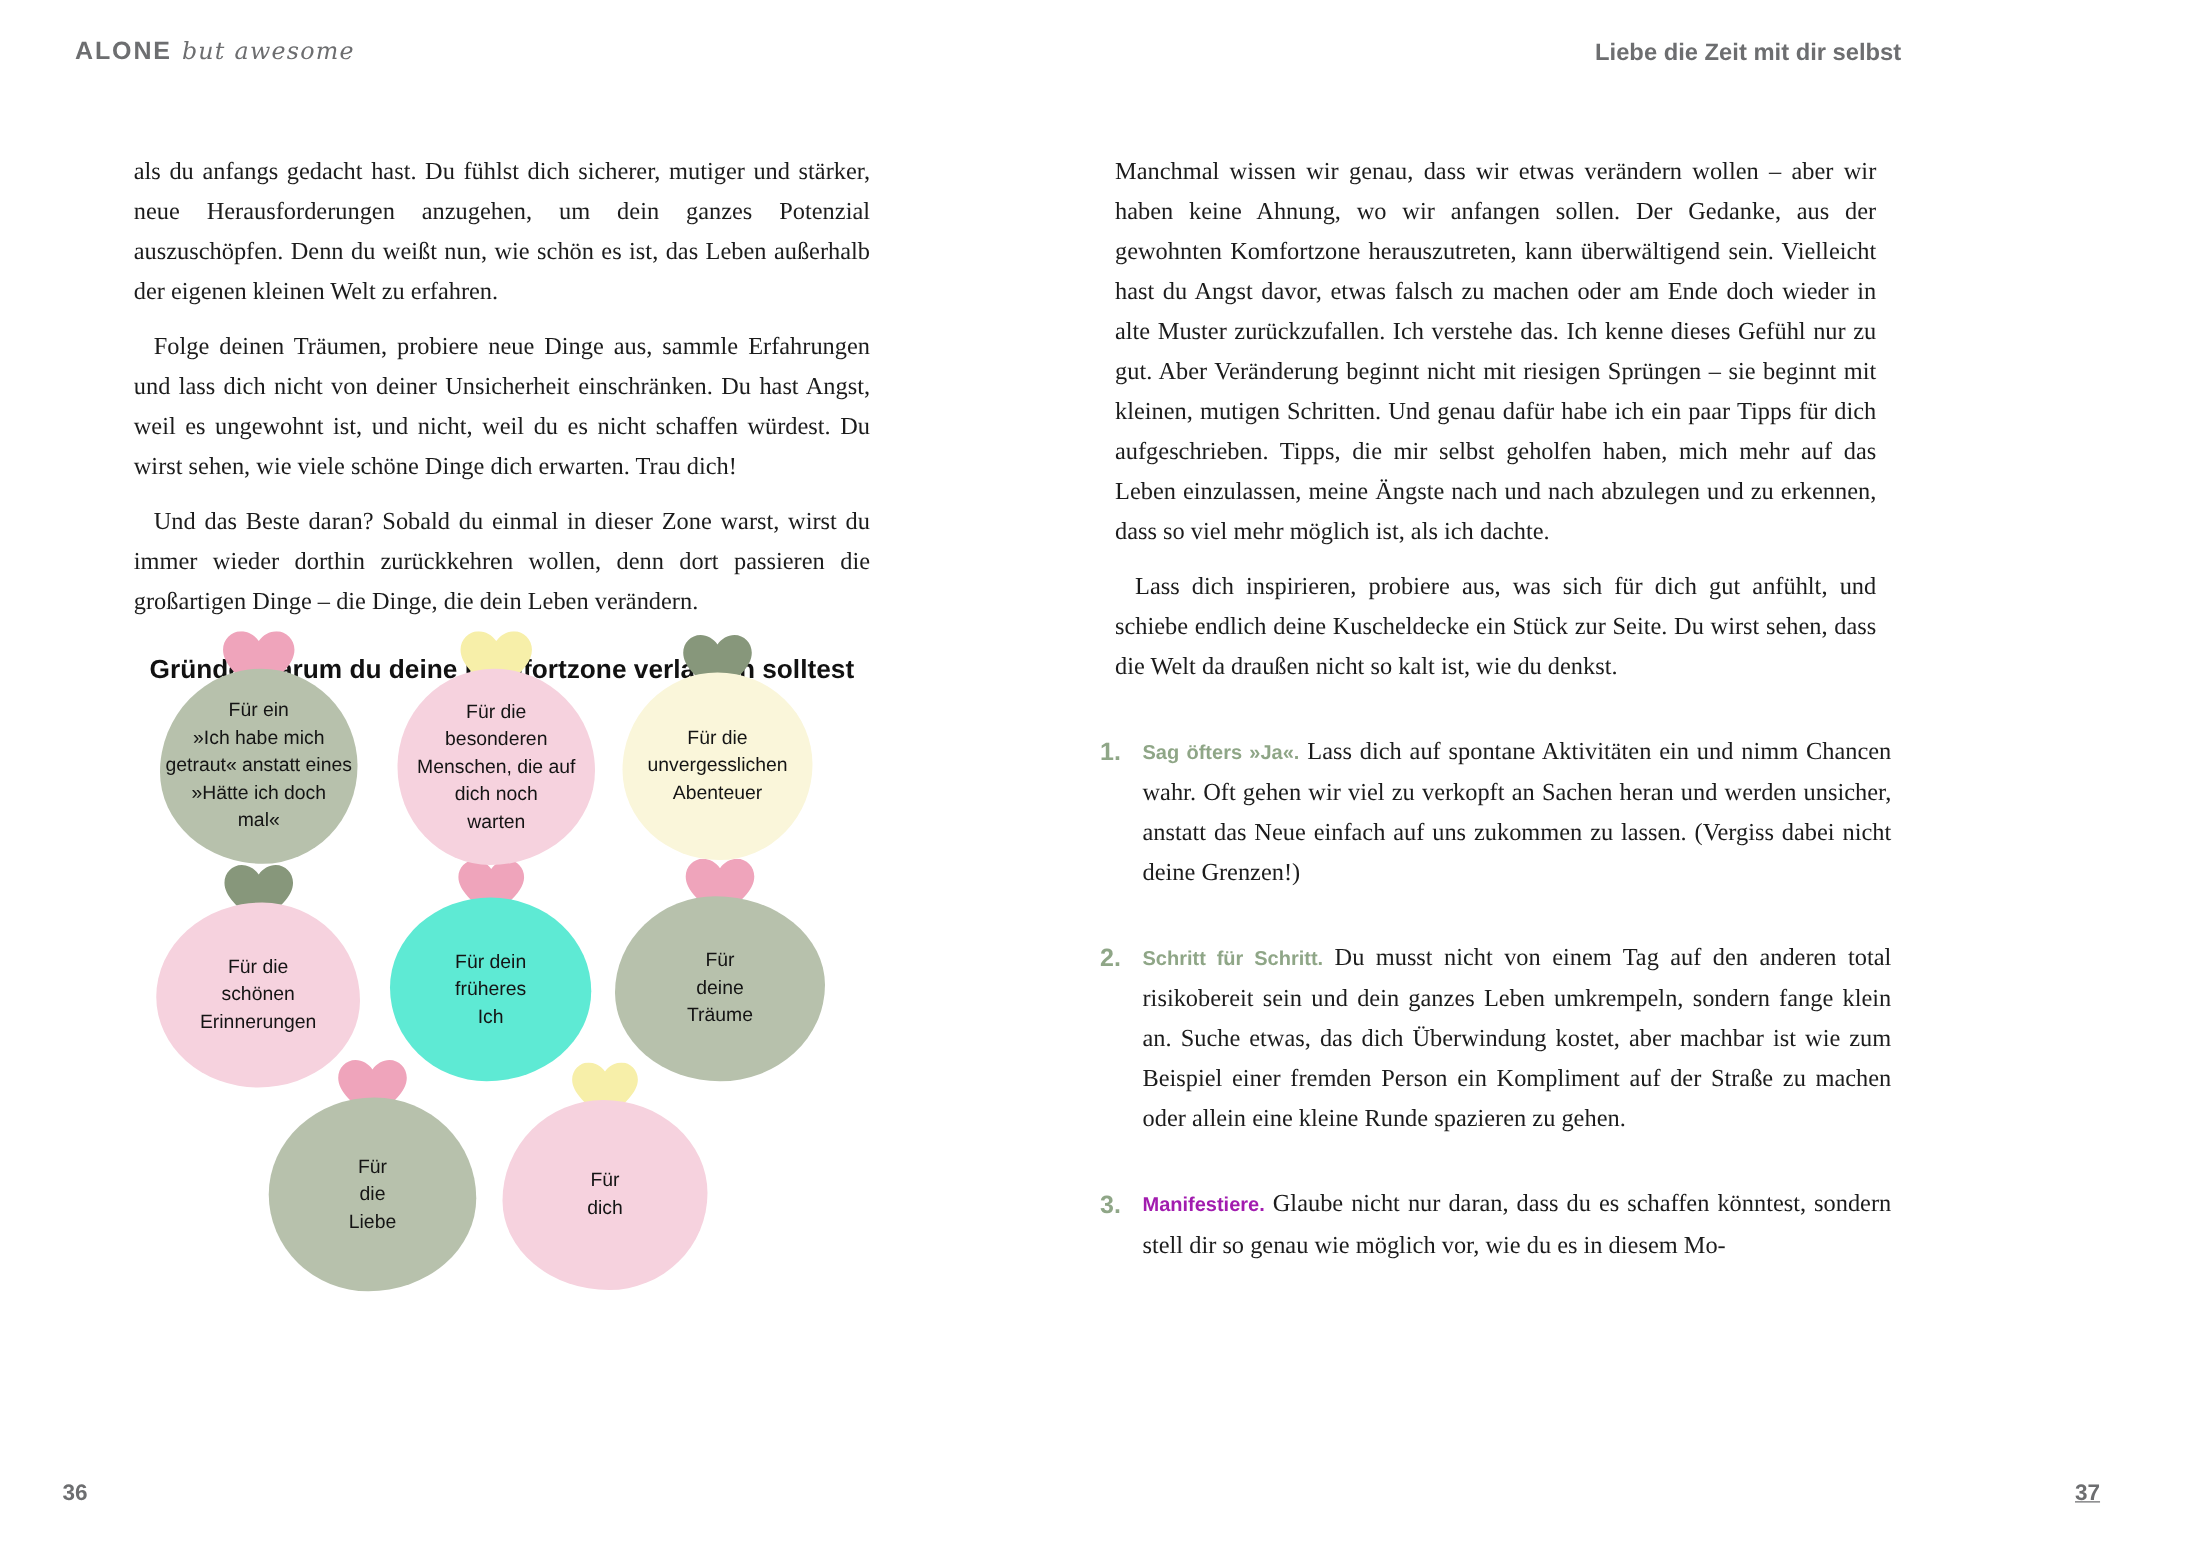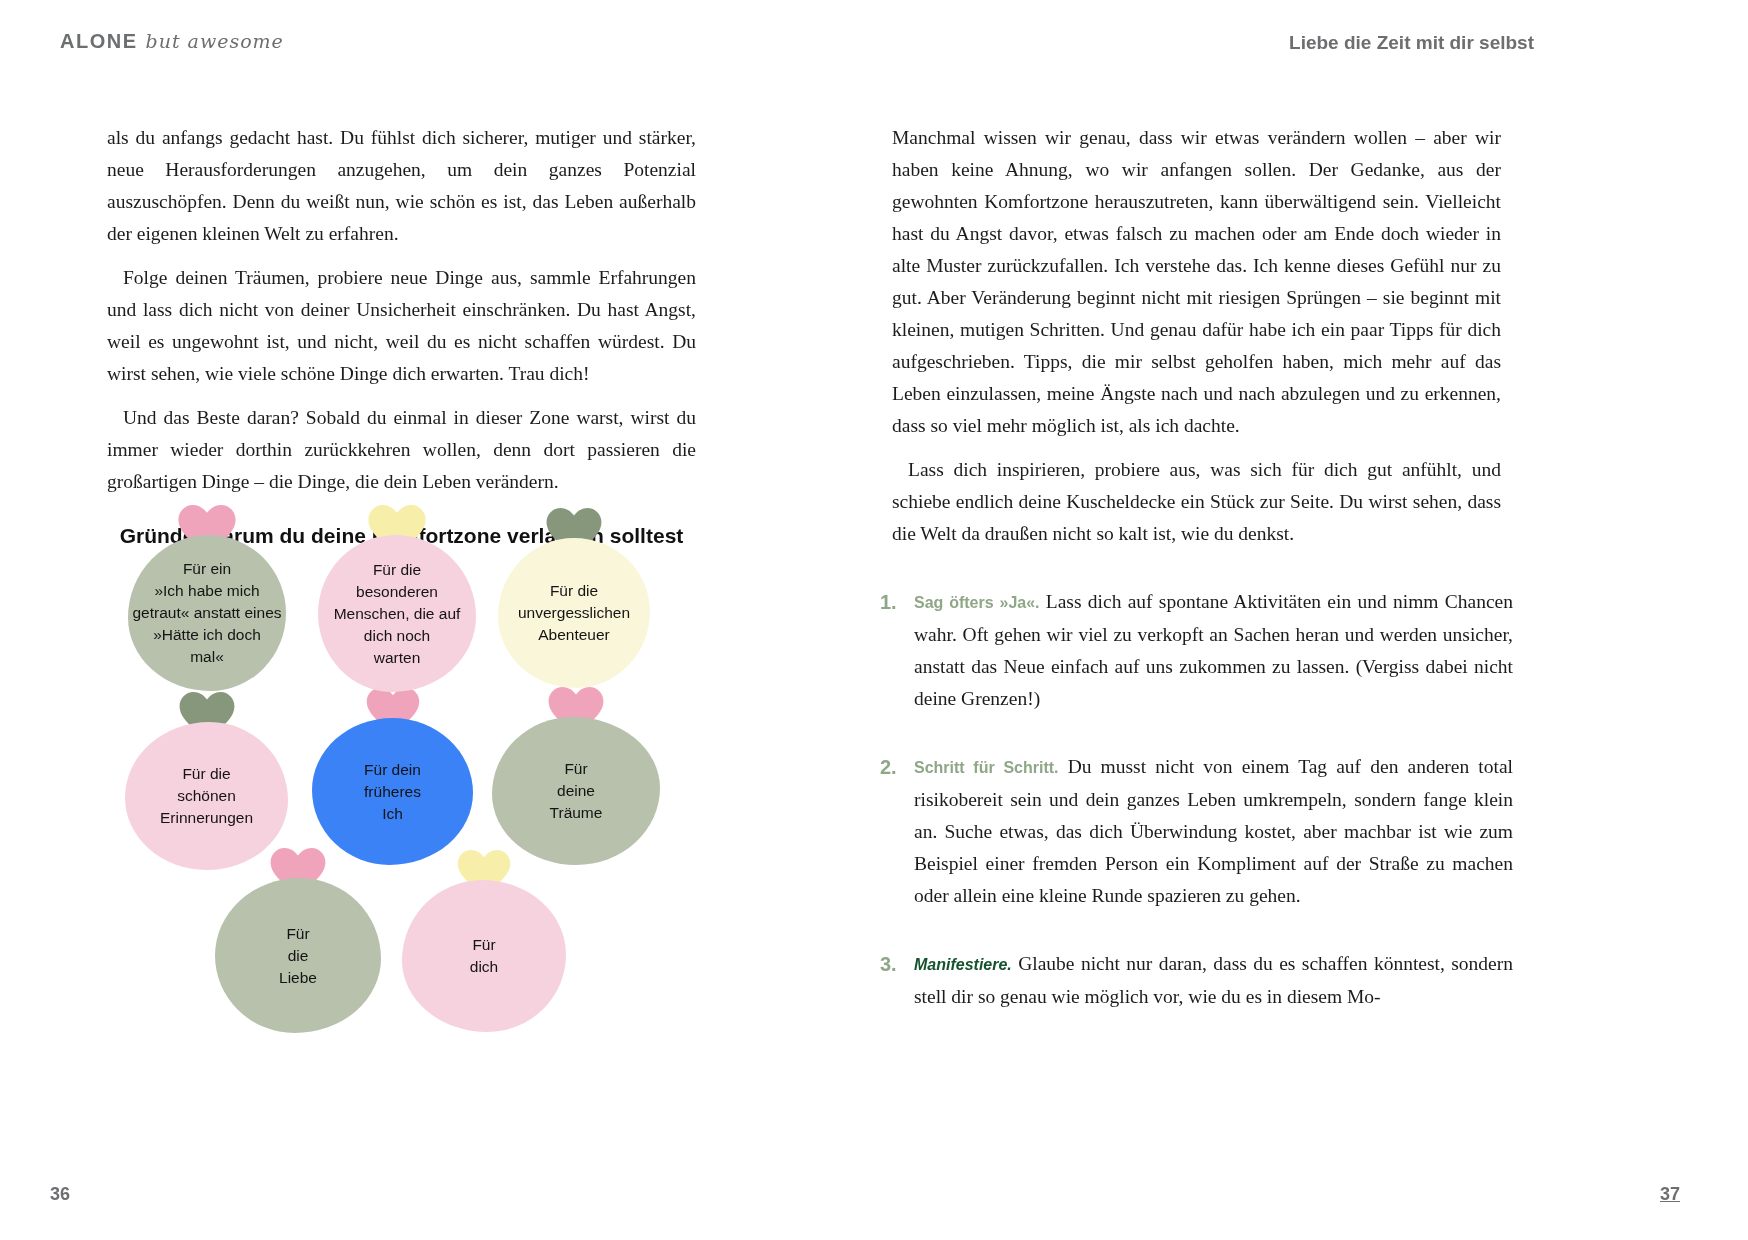--- a/index.html
+++ b/index.html
@@ -7,21 +7,21 @@
     position:relative; width:1748px; height:1240px; background:#ffffff;
     margin:0 auto; overflow:hidden;
     font-family:"Liberation Serif", serif; color:#1c1c1c;
   }
 
   
   .brand { position:absolute; left:60px; top:30px; color:#6d6e70; white-space:nowrap; }
   .brand-bold { font-family:"Liberation Sans", sans-serif; font-weight:bold; font-size:20px; letter-spacing:1.5px; }
   .brand-script { font-family:"DejaVu Serif", serif; font-style:italic; font-size:19px; margin-left:8px; letter-spacing:1px; }
   .chapter-head {
-    position:absolute; top:32px; right:214px; color:#6d6e70;
+    position:absolute; top:32px; right:227px; color:#6d6e70;
     font-family:"Liberation Sans", sans-serif; font-weight:bold; font-size:19px; white-space:nowrap;margin-left:28px;
   }
 
   
   .left-col { position:absolute; left:95px; top:110px; width:613px; }
   .left-col p, .right-col p {
     margin:12px; font-size:19.5px; line-height:32px; text-align:justify;
   }
   p.indent { text-indent:16px; }
 
@@ -148,21 +148,21 @@
         <div class="blob-text">Für die
 schönen
 Erinnerungen</div>
       </div>
     </div>
 
     <div class="bubble b5">
       <svg class="heart" width="54" height="46" viewBox="0 0 32 28" style="fill: rgb(239, 164, 187);">
           <path d="M16 28C6.9 20.5 0 14.8 0 8.3 0 3.7 3.6 0 8.1 0 11.2 0 14.1 1.7 16 4.4 17.9 1.7 20.8 0 23.9 0 28.4 0 32 3.7 32 8.3 32 14.8 25.1 20.5 16 28Z"></path>
         </svg>
-      <div class="blob" style="background-color: #3b82f6;">
+      <div class="blob" style="background-color: #5eead4;">
         <div class="blob-text">Für dein
 früheres
 Ich</div>
       </div>
     </div>
 
     <div class="bubble b6">
       <svg class="heart" width="56" height="48" viewBox="0 0 32 28" style="fill: rgb(239, 164, 187);">
           <path d="M16 28C6.9 20.5 0 14.8 0 8.3 0 3.7 3.6 0 8.1 0 11.2 0 14.1 1.7 16 4.4 17.9 1.7 20.8 0 23.9 0 28.4 0 32 3.7 32 8.3 32 14.8 25.1 20.5 16 28Z"></path>
         </svg>
@@ -205,20 +205,20 @@
       <div class="tip-body"><span class="tip-label" style="color: rgb(143, 166, 135);">Sag öfters »Ja«.</span><span> Lass dich auf spontane Aktivitäten ein und nimm Chancen wahr. Oft gehen wir viel zu verkopft an Sachen heran und werden unsicher, anstatt das Neue einfach auf uns zukommen zu lassen. (Vergiss dabei nicht deine Grenzen!)</span></div>
     </div>
 
     <div class="tip">
       <div class="tip-number" style="color: rgb(143, 166, 135);">2.</div>
       <div class="tip-body"><span class="tip-label" style="color: rgb(143, 166, 135);">Schritt für Schritt.</span><span> Du musst nicht von einem Tag auf den anderen total risikobereit sein und dein ganzes Leben umkrempeln, sondern fange klein an. Suche etwas, das dich Überwindung kostet, aber machbar ist wie zum Beispiel einer fremden Person ein Kompliment auf der Straße zu machen oder allein eine kleine Runde spazieren zu gehen.</span></div>
     </div>
 
     <div class="tip">
       <div class="tip-number" style="color: rgb(143, 166, 135);">3.</div>
-      <div class="tip-body"><span class="tip-label" style="color: #14532d; font-style: italic;">Manifestiere.</span><span> Glaube nicht nur daran, dass du es schaffen könntest, sondern stell dir so genau wie möglich vor, wie du es in diesem Mo-</span></div>
+      <div class="tip-body"><span class="tip-label" style="color: #a21caf;">Manifestiere.</span><span> Glaube nicht nur daran, dass du es schaffen könntest, sondern stell dir so genau wie möglich vor, wie du es in diesem Mo-</span></div>
     </div>
   </div>
 
   <div class="folio folio-left">36</div>
   <div class="folio folio-right">37</div>
 
 </div>
 
 </body></html>

